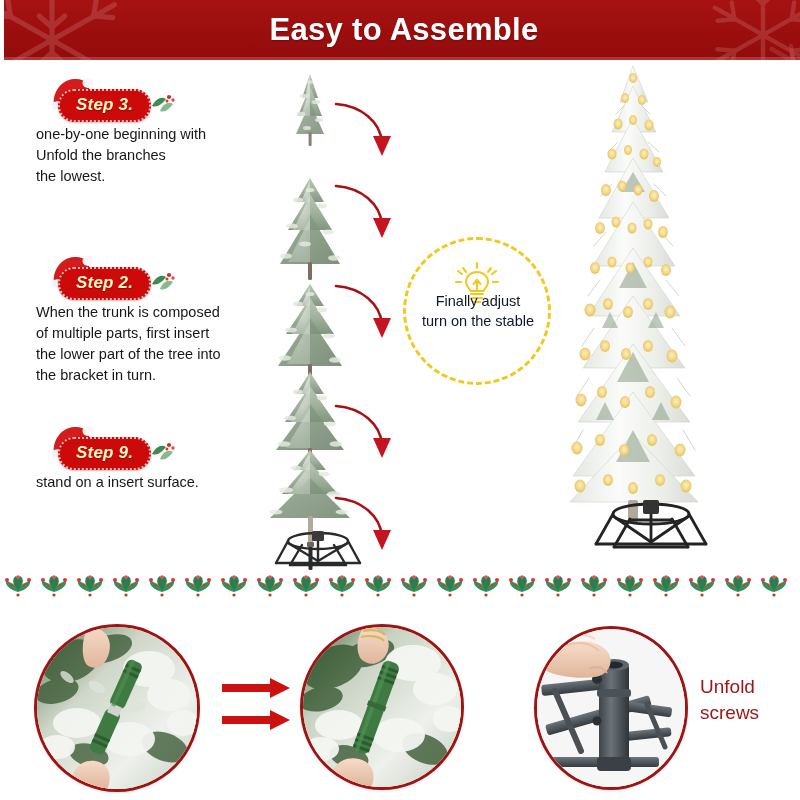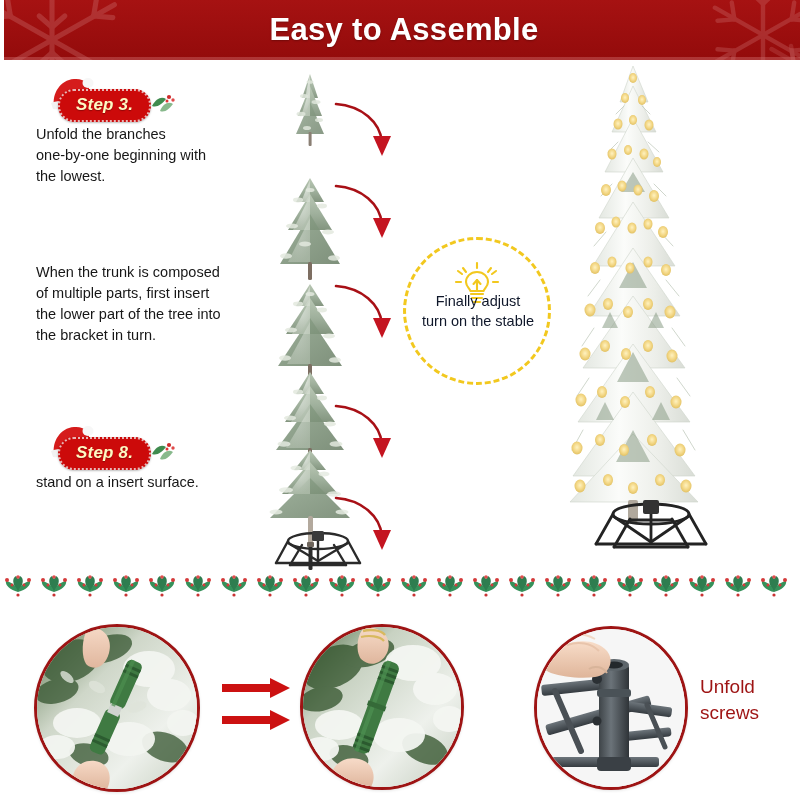--- a/index.html
+++ b/index.html
@@ -168,43 +168,58 @@
       <div class="badge">Step 3.</div>
       <svg class="holly-mini" width="34" height="26" viewBox="0 0 34 26">
         <path d="M4 16 C8 8 14 6 18 9 C14 14 9 18 4 16 Z" fill="#3f8b4e"></path>
         <path d="M12 21 C15 13 21 11 25 14 C21 19 17 23 12 21 Z" fill="#6aa86f" opacity=".8"></path>
         <circle cx="21" cy="7" r="2.1" fill="#cf2b2b"></circle>
         <circle cx="25" cy="10" r="1.7" fill="#e04a4a"></circle>
         <circle cx="19" cy="11" r="1.5" fill="#d33"></circle>
       </svg>
     </div>
     <div class="step-text">
+      <div>one-by-one beginning with</div>
       <div>Unfold the branches</div>
-      <div>one-by-one beginning with</div>
       <div>the lowest.</div>
     </div>
   </div>
 
   <div class="step-block" style="left:36px;top:258px;">
+    <div class="badge-wrap">
+      <svg class="santa-hat" width="46" height="36" viewBox="0 0 46 36">
+        <path d="M6 30 C4 18 12 4 26 3 C36 2 42 8 41 15 C40 21 33 25 26 27 C19 29 12 31 6 30 Z" fill="#d51c1c"></path>
+        <path d="M3 27 C10 24 20 25 26 27 C22 32 12 34 5 33 Z" fill="#f2f2f2"></path>
+        <ellipse cx="40" cy="7" rx="5.5" ry="5" fill="#f7f7f7"></ellipse>
+      </svg>
+      <div class="badge">Step 2.</div>
+      <svg class="holly-mini" width="34" height="26" viewBox="0 0 34 26">
+        <path d="M4 16 C8 8 14 6 18 9 C14 14 9 18 4 16 Z" fill="#3f8b4e"></path>
+        <path d="M12 21 C15 13 21 11 25 14 C21 19 17 23 12 21 Z" fill="#6aa86f" opacity=".8"></path>
+        <circle cx="21" cy="7" r="2.1" fill="#cf2b2b"></circle>
+        <circle cx="25" cy="10" r="1.7" fill="#e04a4a"></circle>
+        <circle cx="19" cy="11" r="1.5" fill="#d33"></circle>
+      </svg>
+    </div>
     <div class="step-text justify">
       <div>When the trunk is composed</div>
       <div>of multiple parts, first insert</div>
       <div>the lower part of the tree into</div>
       <div>the bracket in turn.</div>
     </div>
   </div>
 
   <div class="step-block" style="left:36px;top:428px;">
     <div class="badge-wrap">
       <svg class="santa-hat" width="46" height="36" viewBox="0 0 46 36">
         <path d="M6 30 C4 18 12 4 26 3 C36 2 42 8 41 15 C40 21 33 25 26 27 C19 29 12 31 6 30 Z" fill="#d51c1c"></path>
         <path d="M3 27 C10 24 20 25 26 27 C22 32 12 34 5 33 Z" fill="#f2f2f2"></path>
         <ellipse cx="40" cy="7" rx="5.5" ry="5" fill="#f7f7f7"></ellipse>
       </svg>
-      <div class="badge">Step 8.</div>
+      <div class="badge">Step 9.</div>
       <svg class="holly-mini" width="34" height="26" viewBox="0 0 34 26">
         <path d="M4 16 C8 8 14 6 18 9 C14 14 9 18 4 16 Z" fill="#3f8b4e"></path>
         <path d="M12 21 C15 13 21 11 25 14 C21 19 17 23 12 21 Z" fill="#6aa86f" opacity=".8"></path>
         <circle cx="21" cy="7" r="2.1" fill="#cf2b2b"></circle>
         <circle cx="25" cy="10" r="1.7" fill="#e04a4a"></circle>
         <circle cx="19" cy="11" r="1.5" fill="#d33"></circle>
       </svg>
     </div>
     <div class="step-text">
       <div>stand on a insert surface.</div>

